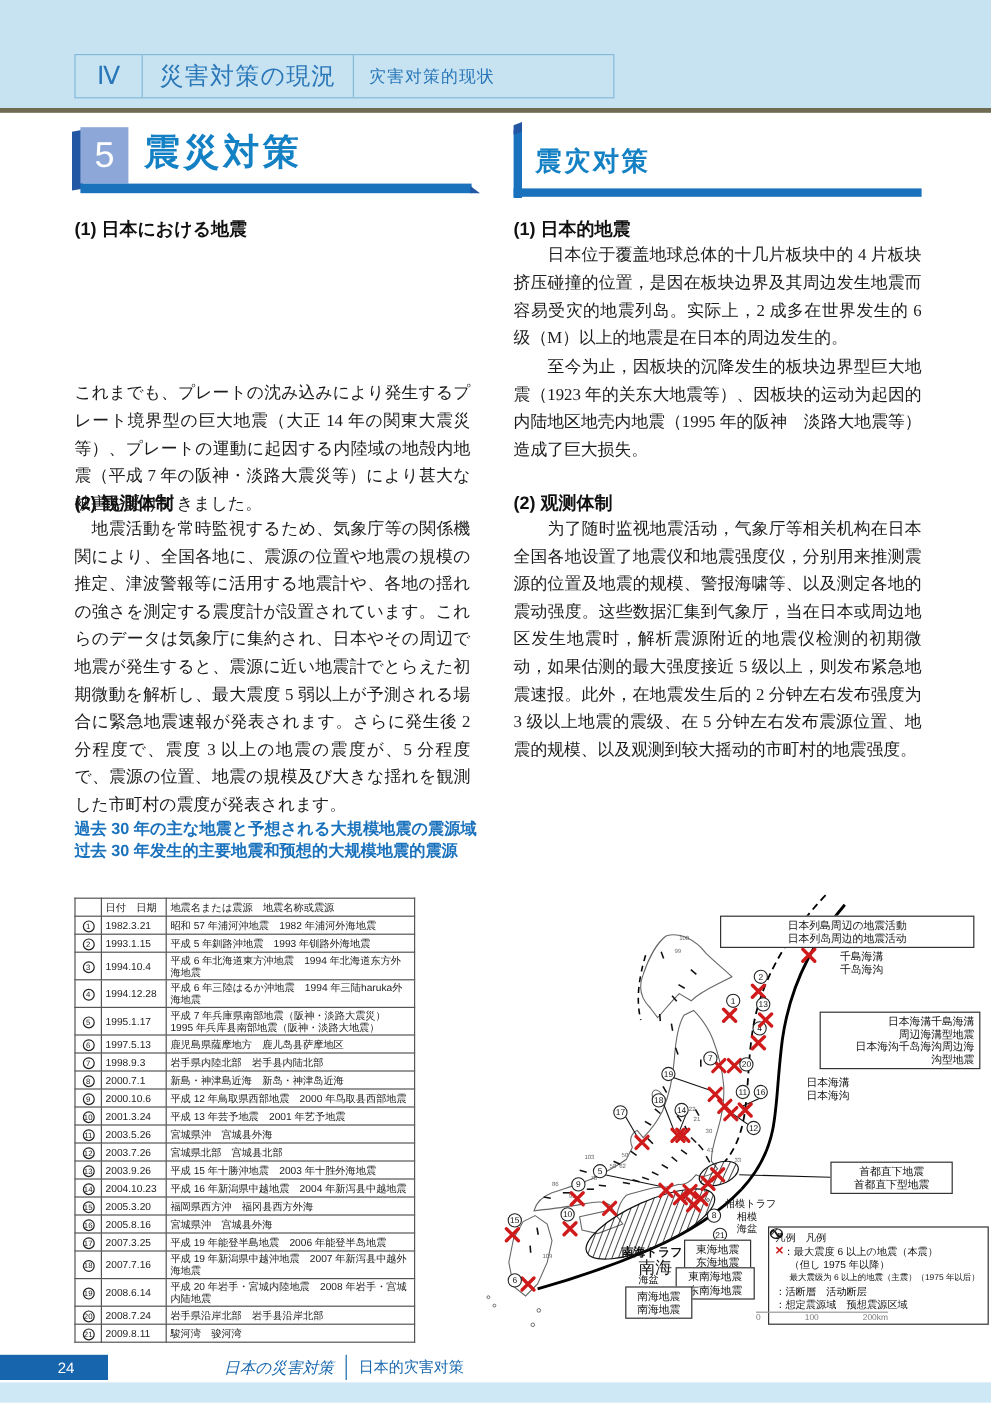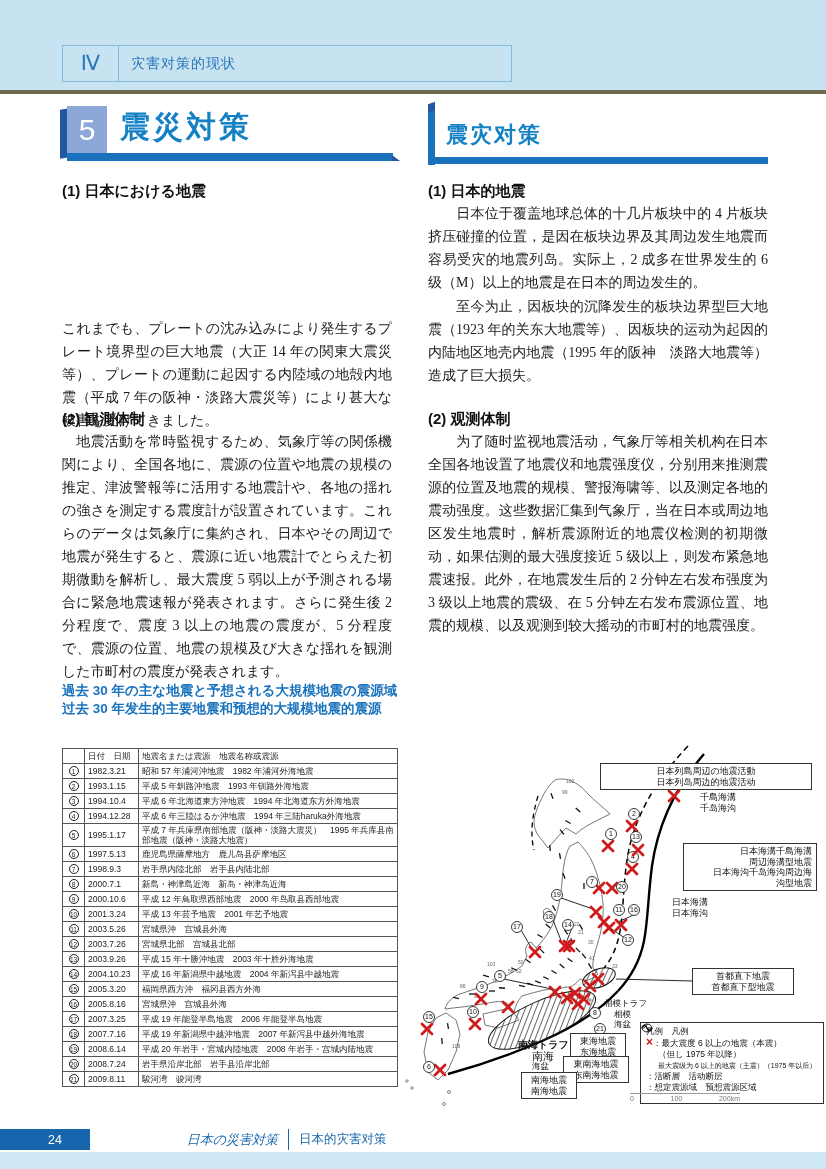--- a/index.html
+++ b/index.html
@@ -44,21 +44,21 @@
   .col-l { left:62px; } .col-r { left:428px; width:340px; }
   .h-item { font-family:"Liberation Sans", sans-serif; font-weight:bold; font-size:15px;
             color:#111; }
   .body-p { font-size:14px; line-height:23px; text-align:justify; }
 
   
   .fig-cap { left:62px; top:682px; font-size:13.5px; font-weight:bold; color:#1a72bd;
              line-height:18px; }
 
   
-  .qtable { left:62px; top:748px; width:336px; border-collapse:collapse;
+  .qtable { left:62px; top:748px; width:284px; border-collapse:collapse;
             font-size:8.5px; color:#222; table-layout:fixed; }
   .qtable td { border:1px solid #555; padding:1px 3px; vertical-align:middle;
                height:15px; line-height:10px; }
   .qtable .c-num { width:22px; text-align:center; }
   .qtable .c-date { width:54px; text-align:left; letter-spacing:0; }
   .circ { display:inline-block; width:10px; height:10px; border:1px solid #222;
           border-radius:50%; font-size:6.5px; line-height:9px; text-align:center; }
 
   
   .map { left:352px; top:736px; width:474px; height:392px; }
@@ -89,20 +89,21 @@
   .bottom-band { left:0; top:1152px; width:826px; height:17px; background:#cfe8f5; }
 </style>
 </head>
 <body>
 
 <div class="page">
 
   <div class="abs top-band"></div>
   <div class="abs hdr-box">
     <div class="hdr-chap">Ⅳ</div>
+    <div class="hdr-ja">災害対策の現況</div>
     <div class="hdr-zh">灾害对策的现状</div>
   </div>
   <div class="abs rule"></div>
 
   <div class="abs num-shadow"></div>
   <div class="abs num-box">5</div>
   <div class="abs sec-title-ja">震災対策</div>
   <div class="abs sec-bar-l"></div>
   <div class="abs vbar-r"></div>
   <div class="abs sec-title-zh">震灾对策</div>
@@ -468,21 +469,21 @@
       <div>首都直下地震</div>
       <div>首都直下型地震</div>
     </div>
     <div class="mlabel" style="left:252px; top:262px; font-size:8.5px;">
       <div>相模トラフ</div>
       <div style="padding-left:10px;">相模</div>
       <div style="padding-left:10px;">海盆</div>
     </div>
     <div class="mlabel" style="left:166px; top:304px; font-weight:bold; font-size:10px;">
       <div>南海トラフ</div>
-      <div style="padding-left:14px; font-weight:normal; font-size:11px;">南海</div>
+      <div style="padding-left:14px; font-weight:normal; font-size:14px;">南海</div>
       <div style="padding-left:14px; font-weight:normal; font-size:8.5px;">海盆</div>
     </div>
     <div class="mbox" style="left:218px; top:297px; width:56px;">
       <div>東海地震</div>
       <div>东海地震</div>
     </div>
     <div class="mbox" style="left:211px; top:320px; width:66px;">
       <div>東南海地震</div>
       <div>东南海地震</div>
     </div>

